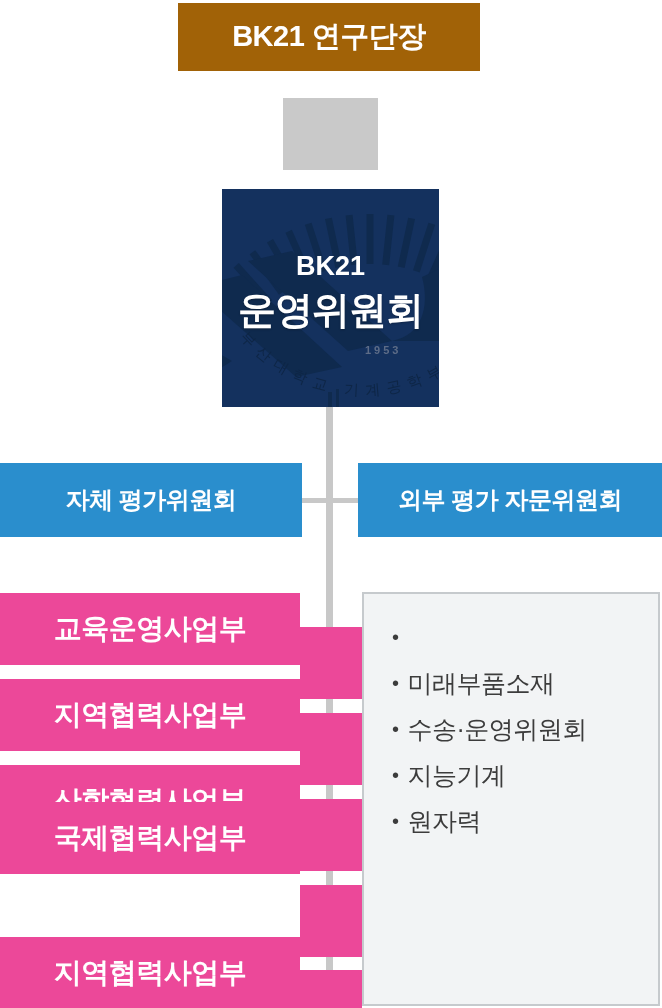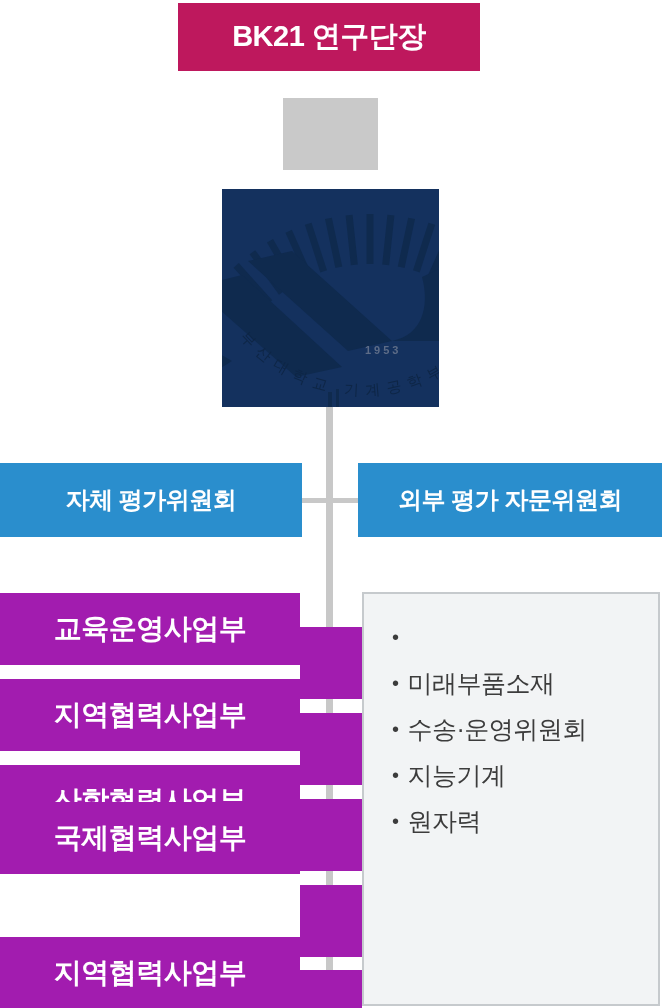--- a/index.html
+++ b/index.html
@@ -8,21 +8,21 @@
     width:662px;height:1008px;
     font-family:"Liberation Sans","DejaVu Sans",sans-serif;
     overflow:hidden;
   }
   .abs{position:absolute;}
   .cbox{display:flex;align-items:center;justify-content:center;text-align:center;}
 
   
   .director{
     left:178px;top:3px;width:302px;height:68px;
-    background:#be185d;color:#fff;font-size:29px;font-weight:700;letter-spacing:-0.5px;
+    background:#a16207;color:#fff;font-size:29px;font-weight:700;letter-spacing:-0.5px;
   }
 
   
   .placeholder{left:283px;top:98px;width:95px;height:72px;background:#c9c9c9;}
 
   
   .steering{
     left:222px;top:189px;width:217px;height:218px;
     background:#14315e;overflow:hidden;
   }
@@ -48,21 +48,21 @@
   
   .eval{
     top:463px;height:74px;background:#2a8ecd;color:#fff;
     font-size:24px;font-weight:700;letter-spacing:-0.5px;
   }
   .eval.left{left:0;width:302px;}
   .eval.right{left:358px;width:304px;}
 
   
   .dept{
-    left:0;width:300px;height:72px;background:#a21caf;color:#fff;
+    left:0;width:300px;height:72px;background:#ec4899;color:#fff;
     font-size:28px;font-weight:600;letter-spacing:-0.5px;
   }
 
   
   .panel{
     left:362px;top:592px;width:298px;height:414px;
     box-sizing:border-box;background:#f2f4f5;border:2px solid #c6cacd;
   }
   .panel ul{
     list-style:none;margin:0;padding:20px 10px 0 28px;
@@ -121,20 +121,24 @@
 
     <text x="143" y="165" font-size="11" letter-spacing="3" fill="#5d6c87" font-weight="700">1953</text>
 
     <defs>
       <path id="arcpath" d="M 18 148 A 160 160 0 0 0 240 172" fill="none"></path>
     </defs>
     <text font-size="15" letter-spacing="7" fill="#0e2646">
       <textPath href="#arcpath">부산대학교  기계공학부</textPath>
     </text>
   </svg>
+  <div class="labels">
+    <span class="l1">BK21</span>
+    <span class="l2">운영위원회</span>
+  </div>
 </div>
 
 <div class="abs cbox eval left">
   <span>자체 평가위원회</span>
 </div>
 <div class="abs cbox eval right">
   <span>외부 평가 자문위원회</span>
 </div>
 
 <div class="abs cbox dept" style="top:593px">

